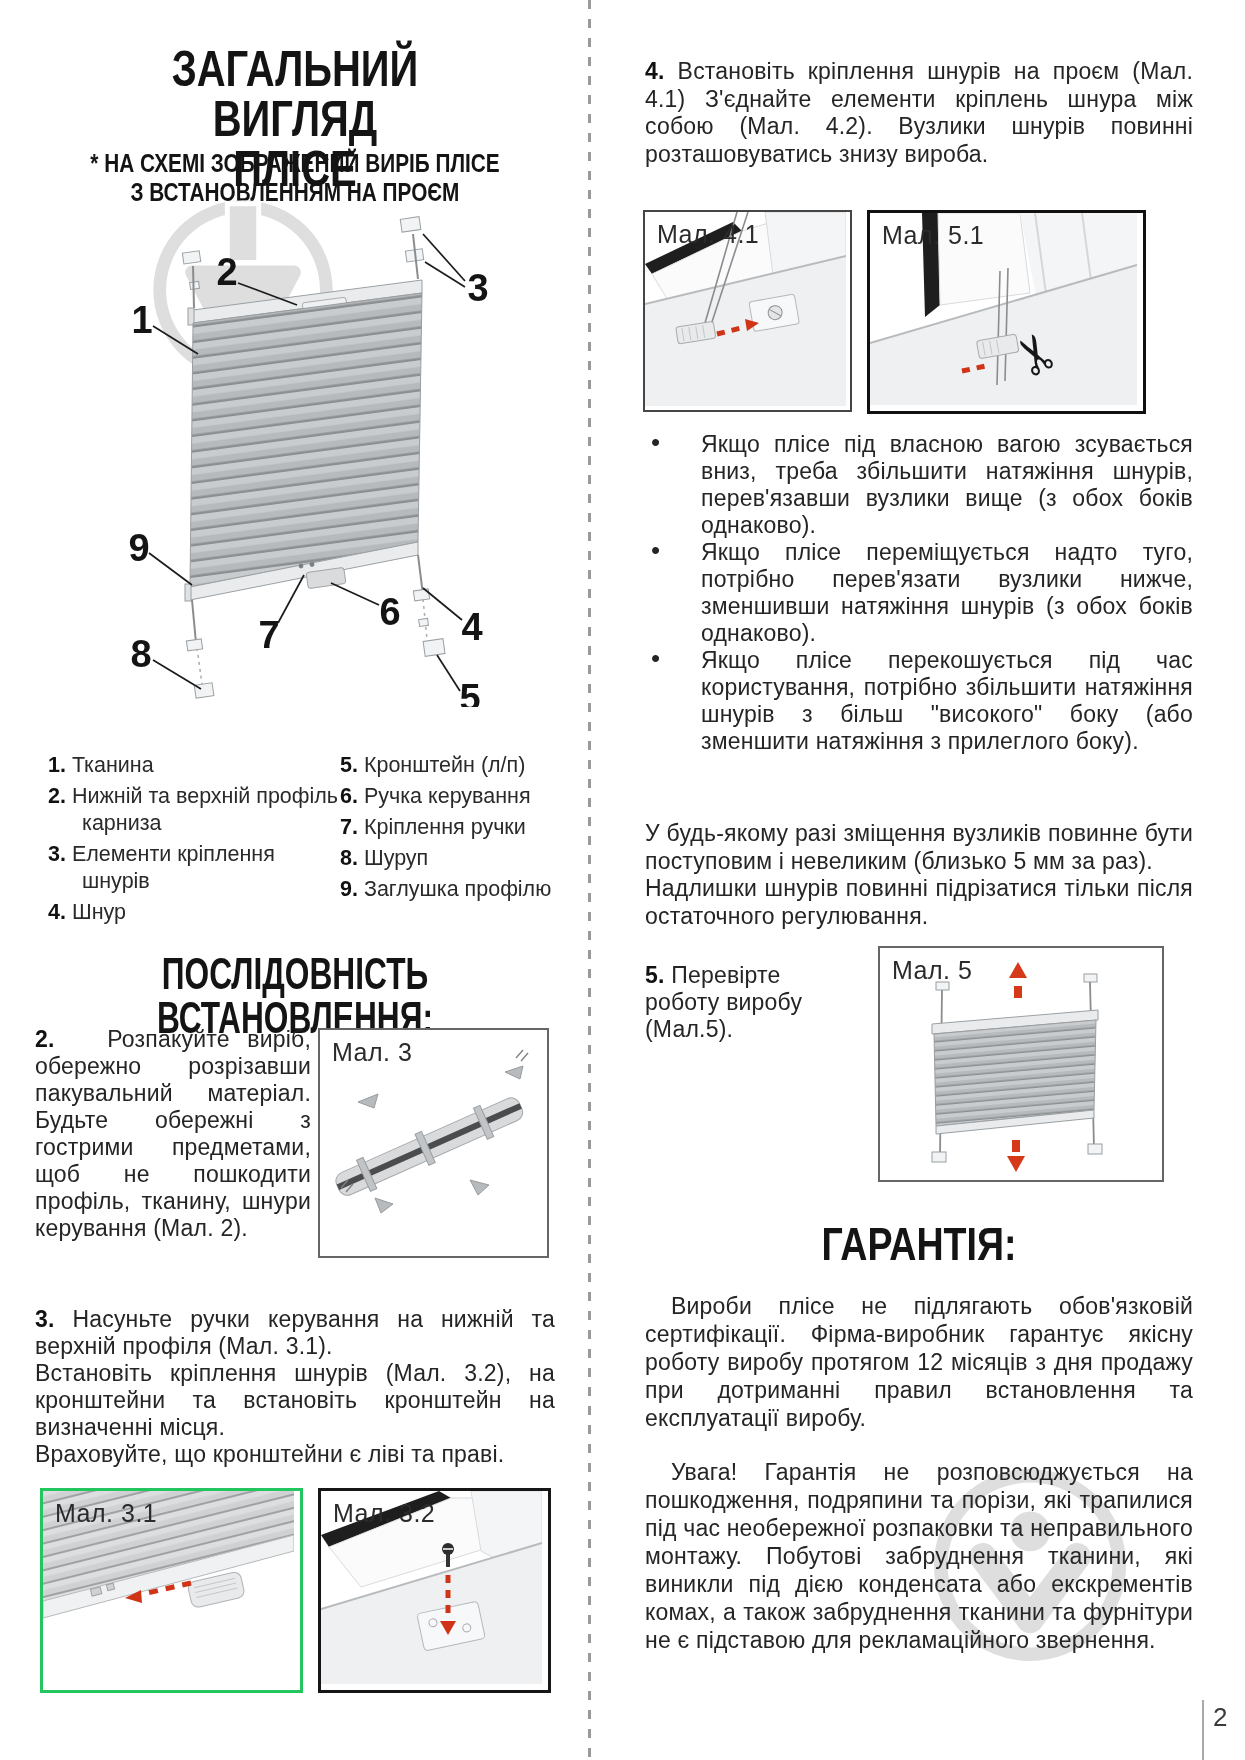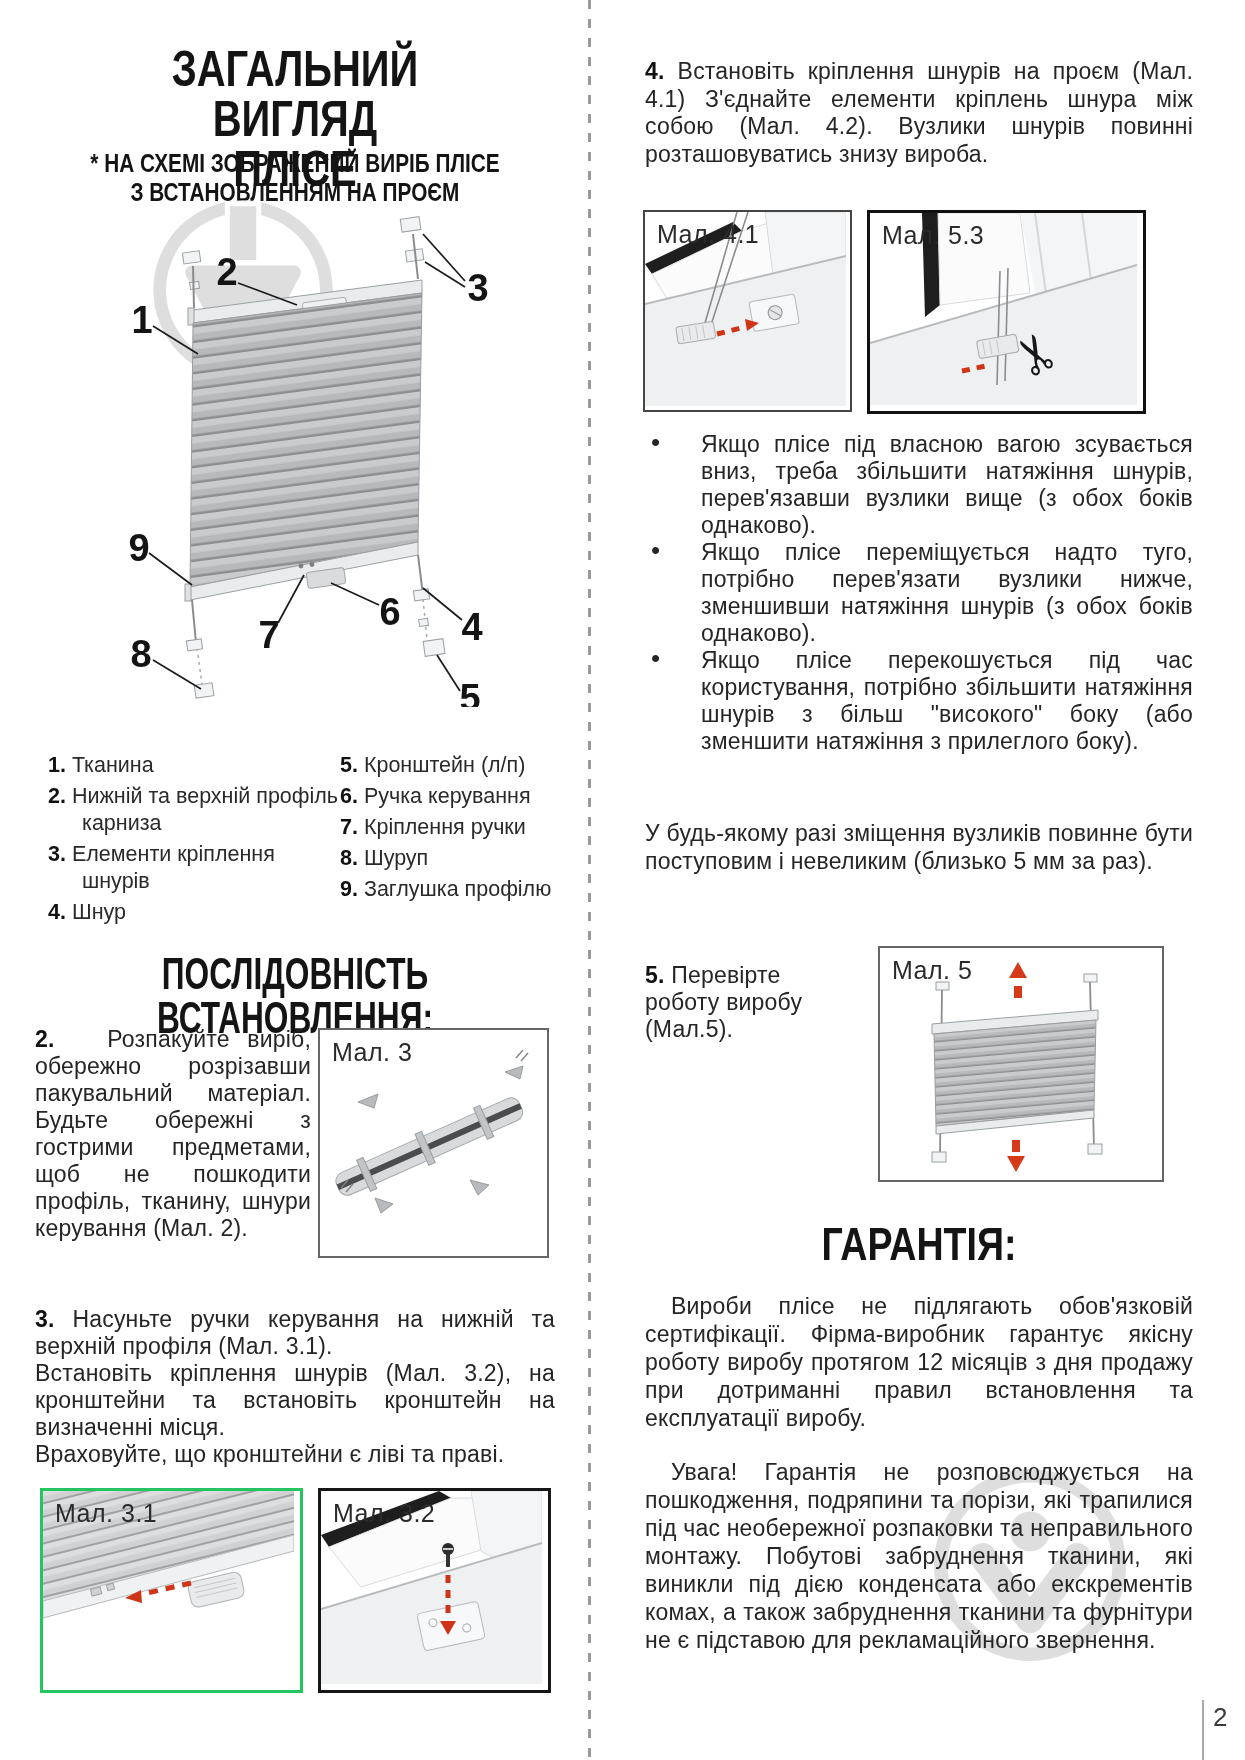--- a/index.html
+++ b/index.html
@@ -308,31 +308,32 @@
       <line x1="138" y1="55" x2="135" y2="168" stroke="#8a8d90" stroke-width="1.6"></line>
       <g transform="rotate(-10 130 135)">
         <rect x="108" y="124" width="40" height="18" rx="3" fill="#e8eaeb" stroke="#a8abad"></rect>
         <line x1="114" y1="126" x2="114" y2="140" stroke="#c3c6c8"></line>
         <line x1="121" y1="126" x2="121" y2="140" stroke="#c3c6c8"></line>
         <line x1="128" y1="126" x2="128" y2="140" stroke="#c3c6c8"></line>
       </g>
       <line x1="92" y1="158" x2="120" y2="152" stroke="#cf3417" stroke-width="5" stroke-dasharray="8 7"></line>
       <text x="176" y="178" font-size="52" fill="#17171a" transform="rotate(-118 176 160)">✂</text>
     </svg>
-    <div class="figlabel">Мал. 5.3</div>
+    <div class="figlabel">Мал. 5.1</div>
   </div>
 
   <ul class="abs bodytext bullets">
     <li><span class="dot">•</span><span>Якщо плісе під власною вагою зсувається вниз, треба збільшити натяжіння шнурів, перев'язавши вузлики вище (з обох боків однаково).</span></li>
     <li><span class="dot">•</span><span>Якщо плісе переміщується надто туго, потрібно перев'язати вузлики нижче, зменшивши натяжіння шнурів (з обох боків однаково).</span></li>
     <li><span class="dot">•</span><span>Якщо плісе перекошується під час користування, потрібно збільшити натяжіння шнурів з більш "високого" боку (або зменшити натяжіння з прилеглого боку).</span></li>
   </ul>
 
   <div class="abs bodytext note">
     <div>У будь-якому разі зміщення вузликів повинне бути поступовим і невеликим (близько 5 мм за раз).</div>
+    <div>Надлишки шнурів повинні підрізатися тільки після остаточного регулювання.</div>
   </div>
 
   <div class="abs bodytext step5">
     <div><span class="bnum">5.</span> <span>Перевірте</span></div>
     <div>роботу виробу (Мал.5).</div>
   </div>
 
   <div class="abs figbox fig5-box">
     <svg width="278" height="228" viewBox="0 0 278 228">
       <defs>

